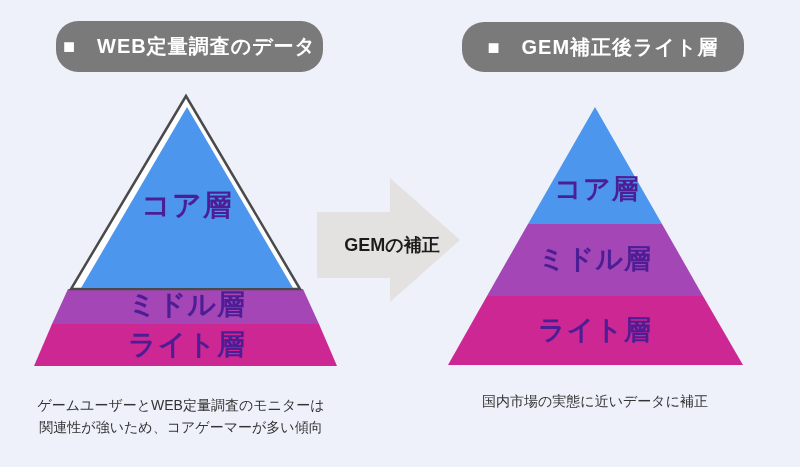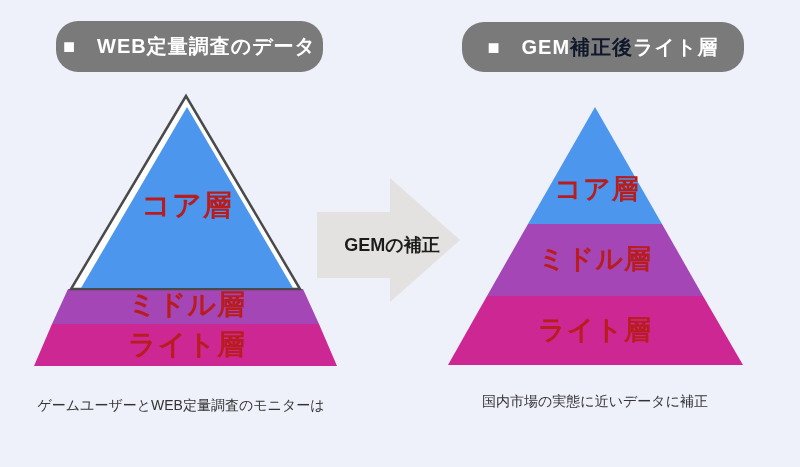--- a/index.html
+++ b/index.html
@@ -30,21 +30,21 @@
     font-size: 20px;
     font-weight: bold;
     letter-spacing: 1px;
     white-space: nowrap;
   }
   .badge-left  { left: 56px;  top: 21px; width: 267px; height: 51px; }
   .badge-right { left: 462px; top: 22px; width: 282px; height: 50px; }
   .pyr-label {
     position: absolute;
     transform: translate(-50%, -50%);
-    color: #b91c1c;
+    color: #4c1d95;
     font-weight: bold;
     letter-spacing: 1px;
     white-space: nowrap;
   }
   .arrow-label {
     position: absolute;
     left: 383px;
     top: 245px;
     transform: translate(-50%, -50%);
     font-size: 18px;
@@ -85,32 +85,33 @@
     <polygon points="528,224 662,224 703,296 487,296" fill="#A546B6"></polygon>
     <polygon points="487,296 703,296 743,365 448,365" fill="#CD2794"></polygon>
   </svg>
 
   <div class="badge badge-left" style="background-color: rgb(122, 122, 122);">
     <span>■　WEB定量調査のデータ</span>
   </div>
 
   <div class="badge badge-right" style="background-color: rgb(122, 122, 122);">
     <span>■　GEM</span>
-      <span style="color: #0f172a;">補正後</span>
+      <span style="color: #ffffff;">補正後</span>
       <span>ライト層</span>
   </div>
 
   <div class="pyr-label" style="left:187px; top:206px; font-size:29px">コア層</div>
   <div class="pyr-label" style="left:187px; top:305px; font-size:28px">ミドル層</div>
   <div class="pyr-label" style="left:187px; top:345px; font-size:28px">ライト層</div>
 
   <div class="arrow-label" style="color: rgb(27, 27, 27);">GEMの補正</div>
 
   <div class="pyr-label" style="left:597px; top:189px; font-size:27px">コア層</div>
   <div class="pyr-label" style="left:595px; top:259px; font-size:27px">ミドル層</div>
   <div class="pyr-label" style="left:595px; top:330px; font-size:27px">ライト層</div>
 
   <div class="caption caption-left">
     <div>ゲームユーザーとWEB定量調査のモニターは</div>
+    <div>関連性が強いため、コアゲーマーが多い傾向</div>
   </div>
   <div class="caption caption-right">国内市場の実態に近いデータに補正</div>
 
 </div>
 
 </body></html>

